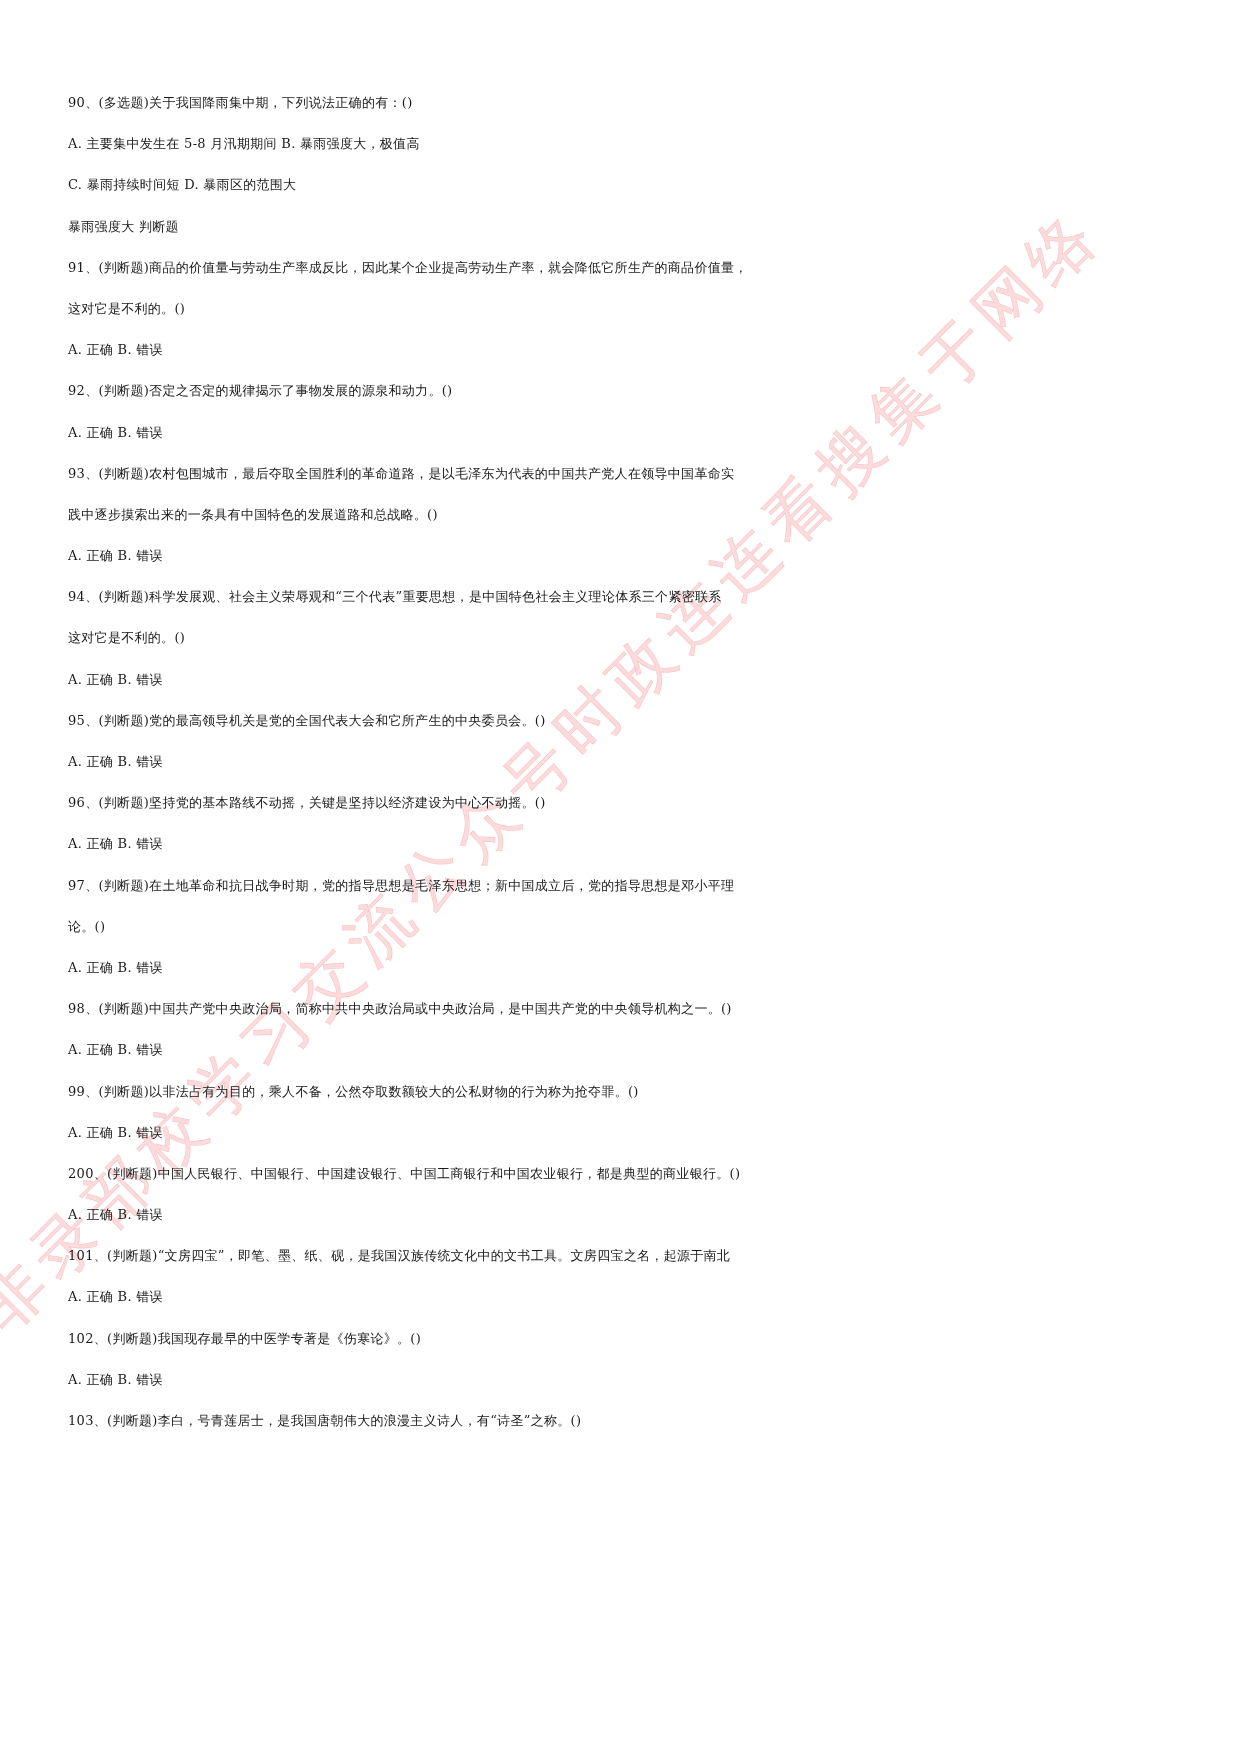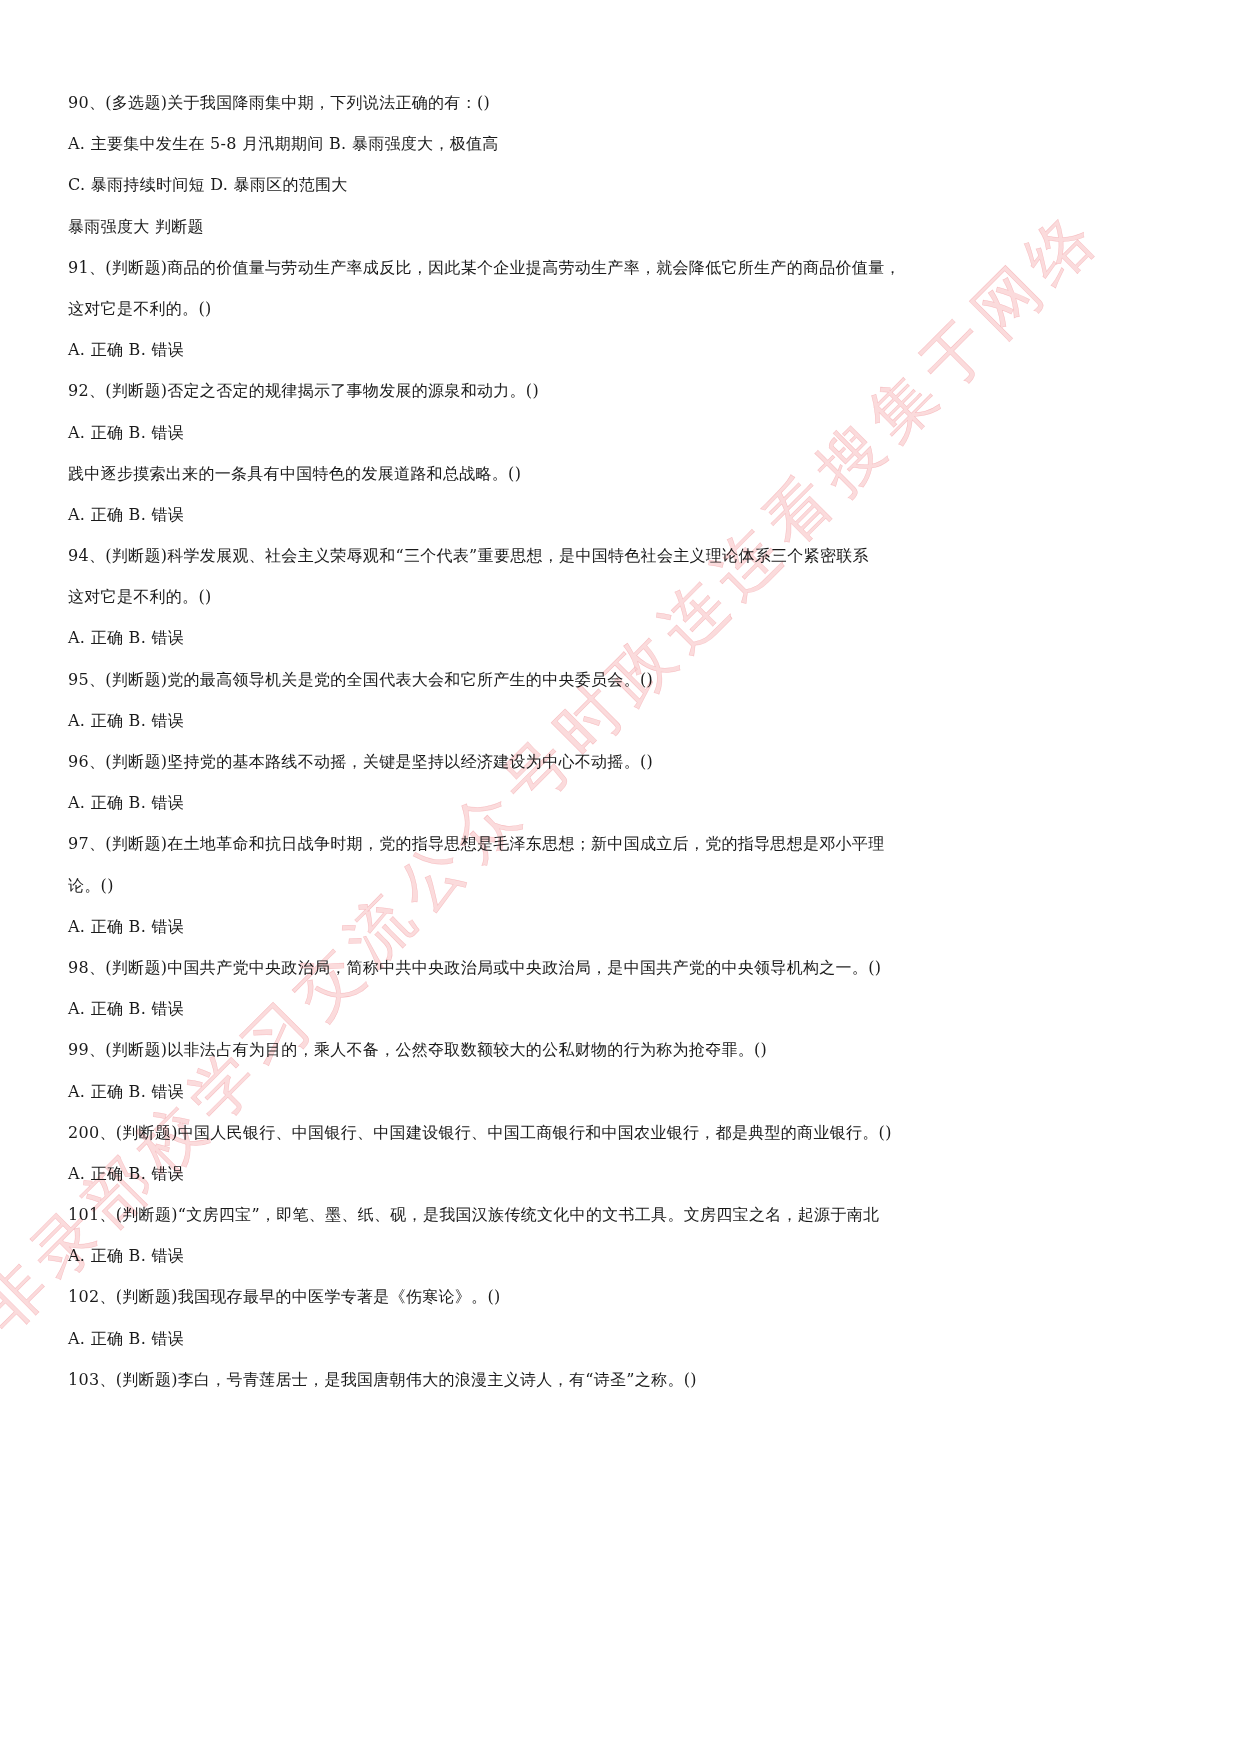--- a/index.html
+++ b/index.html
@@ -15,21 +15,21 @@
       font-family: "DejaVu Serif", "Liberation Serif", serif;
       color: #1a1a1a;
     }
     .page {
       position: absolute;
       left: 68px;
       top: 82px;
       width: 980px;
     }
     .line {
-      font-size: 16px;
+      font-size: 13px;
       line-height: 41.2px;
       height: 41.2px;
       white-space: nowrap;
       letter-spacing: 0.3px;
     }
     .watermark {
       position: absolute;
       left: 540px;
       top: 770px;
       transform: translate(-50%, -50%) rotate(-45deg);
@@ -57,20 +57,21 @@
 <div class="page">
   <div class="line">90、(多选题)关于我国降雨集中期，下列说法正确的有：()</div>
   <div class="line">A. 主要集中发生在 5-8 月汛期期间 B. 暴雨强度大，极值高</div>
   <div class="line">C. 暴雨持续时间短 D. 暴雨区的范围大</div>
   <div class="line">暴雨强度大  判断题</div>
   <div class="line">91、(判断题)商品的价值量与劳动生产率成反比，因此某个企业提高劳动生产率，就会降低它所生产的商品价值量，</div>
   <div class="line">这对它是不利的。()</div>
   <div class="line">A. 正确 B. 错误</div>
   <div class="line">92、(判断题)否定之否定的规律揭示了事物发展的源泉和动力。()</div>
   <div class="line">A. 正确 B. 错误</div>
+  <div class="line">93、(判断题)农村包围城市，最后夺取全国胜利的革命道路，是以毛泽东为代表的中国共产党人在领导中国革命实</div>
   <div class="line">践中逐步摸索出来的一条具有中国特色的发展道路和总战略。()</div>
   <div class="line">A. 正确 B. 错误</div>
   <div class="line">94、(判断题)科学发展观、社会主义荣辱观和“三个代表”重要思想，是中国特色社会主义理论体系三个紧密联系</div>
   <div class="line">这对它是不利的。()</div>
   <div class="line">A. 正确 B. 错误</div>
   <div class="line">95、(判断题)党的最高领导机关是党的全国代表大会和它所产生的中央委员会。()</div>
   <div class="line">A. 正确 B. 错误</div>
   <div class="line">96、(判断题)坚持党的基本路线不动摇，关键是坚持以经济建设为中心不动摇。()</div>
   <div class="line">A. 正确 B. 错误</div>
   <div class="line">97、(判断题)在土地革命和抗日战争时期，党的指导思想是毛泽东思想；新中国成立后，党的指导思想是邓小平理</div>

